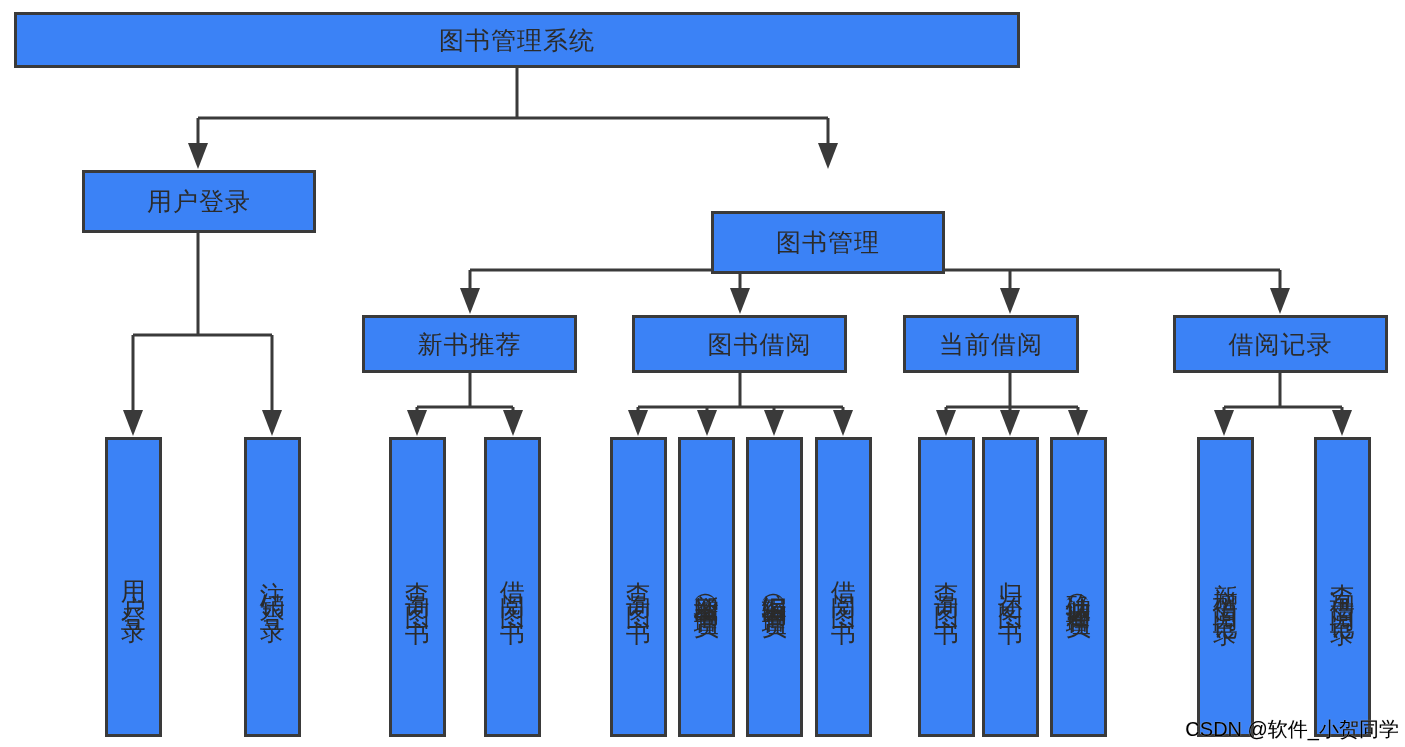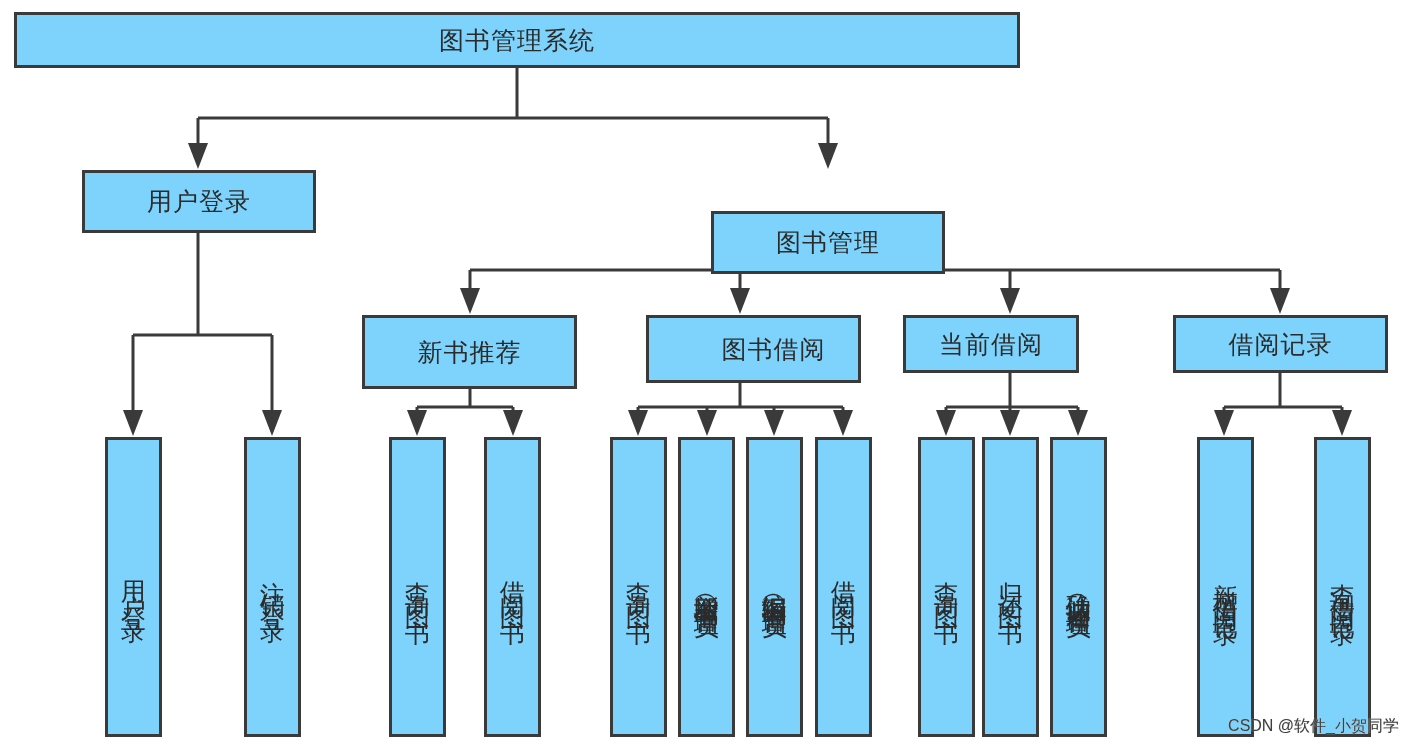--- a/index.html
+++ b/index.html
@@ -8,21 +8,21 @@
     position:relative;
     width:1405px;height:747px;
     background:#ffffff;
     overflow:hidden;
   }
   svg.connectors{position:absolute;left:0;top:0;z-index:1;}
   .box{
     position:absolute;
     box-sizing:border-box;
     border:3px solid #3a3a3a;
-    background:#7dd3fc;
+    background:#3b82f6;
     display:flex;
     align-items:center;
     justify-content:center;
     color:#2b2b2b;
     z-index:2;
   }
   .hlabel{font-size:25px;letter-spacing:1px;white-space:nowrap;}
   .leaf .vtext{
     writing-mode:vertical-rl;
     text-orientation:mixed;
@@ -31,22 +31,22 @@
     white-space:nowrap;
   }
   .ls-wide{letter-spacing:13px;}
   .ls-mid{letter-spacing:8px;}
   .ls-tight{letter-spacing:3px;}
   .watermark{
     position:absolute;
     right:6px;
     top:716px;
     z-index:3;
-    font-size:16px;
-    color:#404040;
+    font-size:20px;
+    color:#000000;
     text-shadow:0 0 1px #c9c9c9;
     white-space:nowrap;
   }
 </style>
 </head>
 <body>
 
 <div class="canvas">
 
   <svg class="connectors" width="1405" height="747" viewBox="0 0 1405 747">
@@ -93,24 +93,24 @@
     <span class="hlabel">图书管理系统</span>
   </div>
 
   <div class="box" style="left:82px;top:170px;width:234px;height:63px;">
     <span class="hlabel">用户登录</span>
   </div>
   <div class="box" style="left:711px;top:170px;width:234px;height:63px;margin-top:41px;">
     <span class="hlabel">图书管理</span>
   </div>
 
-  <div class="box" style="left:362px;top:315px;width:215px;height:74px;">
+  <div class="box" style="left:362px;top:315px;width:215px;height:58px;">
     <span class="hlabel">新书推荐</span>
   </div>
-  <div class="box" style="left:646px;top:315px;width:215px;height:68px;padding-left:40px;">
+  <div class="box" style="left:632px;top:315px;width:215px;height:58px;padding-left:40px;">
     <span class="hlabel">图书借阅</span>
   </div>
   <div class="box" style="left:903px;top:315px;width:176px;height:58px;">
     <span class="hlabel">当前借阅</span>
   </div>
   <div class="box" style="left:1173px;top:315px;width:215px;height:58px;">
     <span class="hlabel">借阅记录</span>
   </div>
 
   <div class="box leaf" style="left:105px;top:437px;width:57px;height:300px;">

